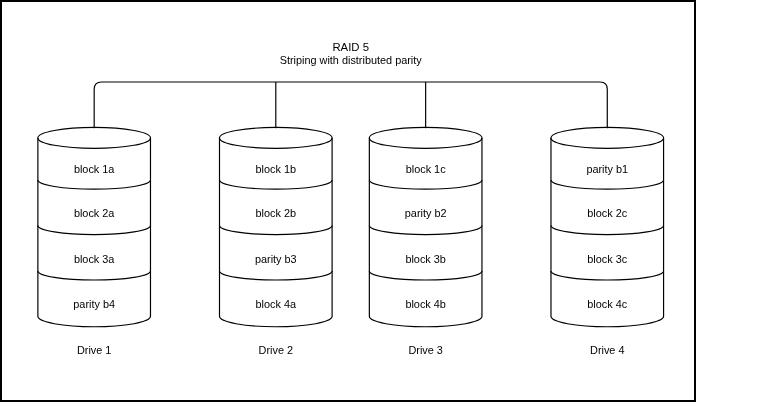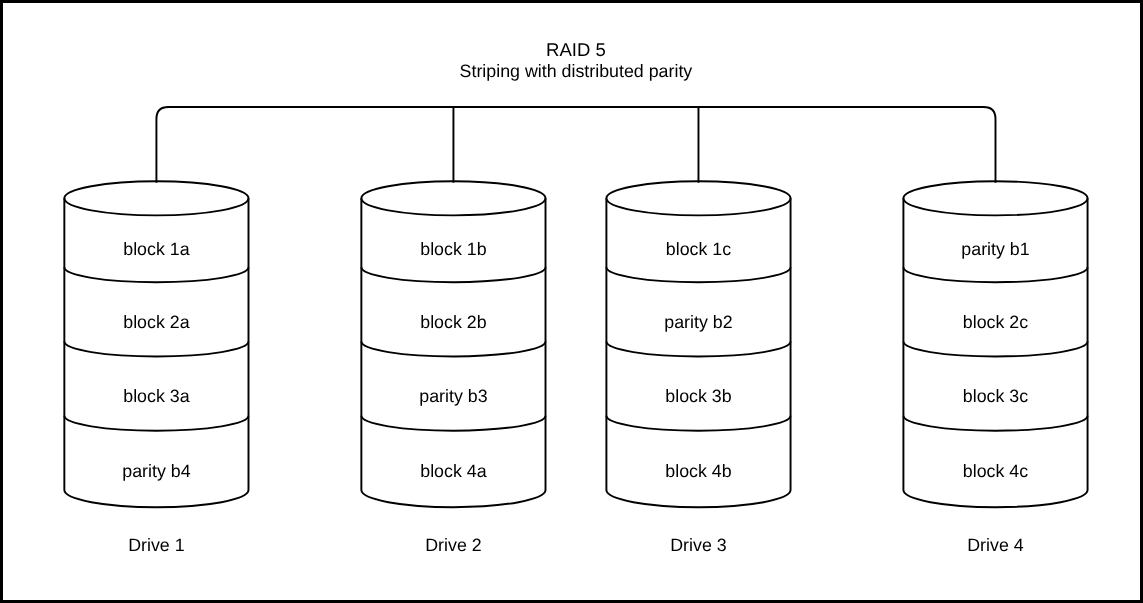--- a/index.html
+++ b/index.html
@@ -2,21 +2,21 @@
 <html style="--stroke: #000000; --bg: #ffffff;"><head>
 <meta charset="utf-8">
 <style>
   html, body {
     margin: 0;
     padding: 0;
     background: #ffffff;
   }
   .canvas {
     position: relative;
-    width: 762px;
+    width: 696px;
     height: 402px;
     box-sizing: border-box;
     border: 2px solid var(--stroke, #000);
     background: var(--bg, #fff);
     font-family: "Liberation Sans", sans-serif;
     overflow: hidden;
   }
   .diagram-svg {
     position: absolute;
     left: 0;

